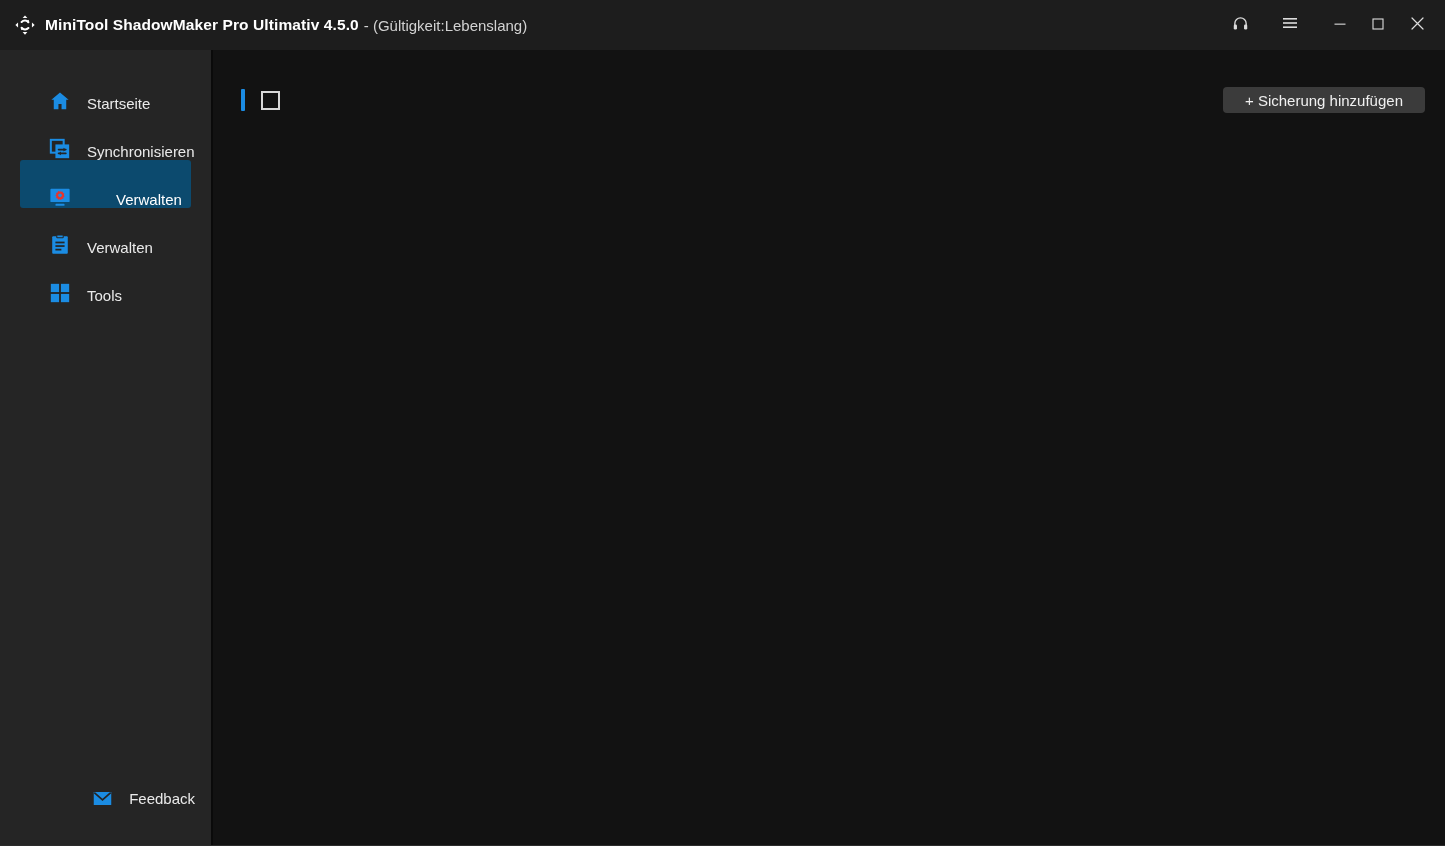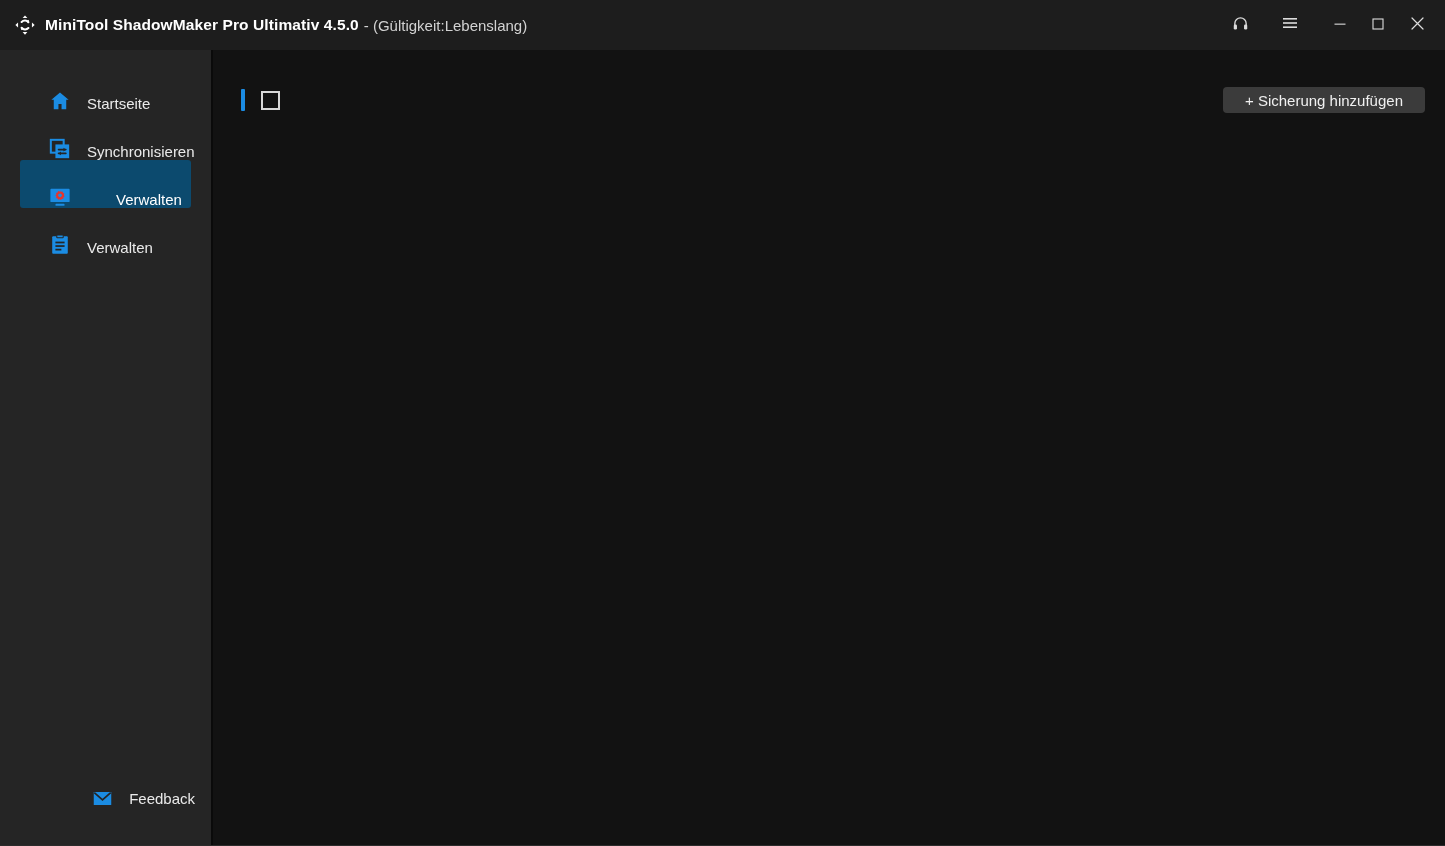--- a/index.html
+++ b/index.html
@@ -310,20 +310,31 @@
             <rect x="3.5" y="2.5" width="17" height="19" rx="1" fill="#1b8ce3"></rect>
             <rect x="8.5" y="1" width="7" height="3.2" rx="0.6" fill="#1b8ce3" stroke="#252525" stroke-width="1.1"></rect>
             <rect x="7" y="8.3" width="10" height="1.9" fill="#252525"></rect>
             <rect x="7" y="12.2" width="10" height="1.9" fill="#252525"></rect>
             <rect x="7" y="16.1" width="6.5" height="1.9" fill="#252525"></rect>
           </svg>
         </span>
         <span class="nav-label">Verwalten</span>
       </div>
 
+      <div class="nav-item">
+        <span class="nav-icon">
+          <svg width="22" height="22" viewBox="0 0 24 24">
+            <rect x="2" y="2" width="9" height="9" fill="#1b8ce3"></rect>
+            <rect x="13" y="2" width="9" height="9" fill="#1b8ce3"></rect>
+            <rect x="2" y="13" width="9" height="9" fill="#1b8ce3"></rect>
+            <rect x="13" y="13" width="9" height="9" fill="#1b8ce3"></rect>
+          </svg>
+        </span>
+        <span class="nav-label">Tools</span>
+      </div>
 
       <div class="sidebar-spacer"></div>
 
       <div class="feedback-item">
         <span class="nav-icon">
           <svg width="21" height="21" viewBox="0 0 24 24">
             <rect x="2" y="4.5" width="20" height="15" rx="0.5" fill="#1b8ce3"></rect>
             <path d="M2.6 5.2L12 13.6l9.4-8.4" fill="none" stroke="#252525" stroke-width="2"></path>
           </svg>
         </span>

